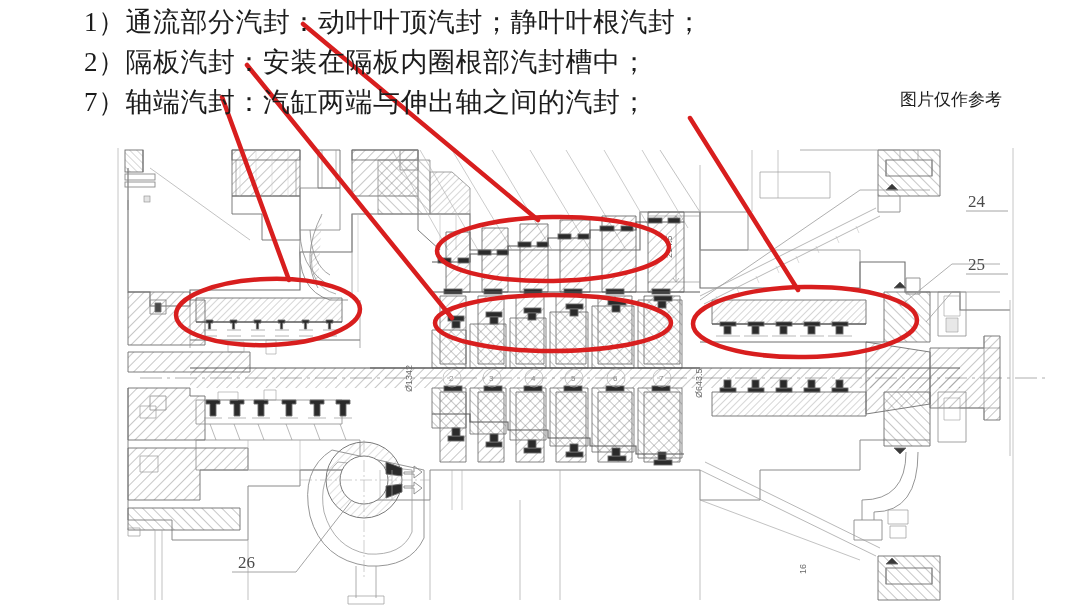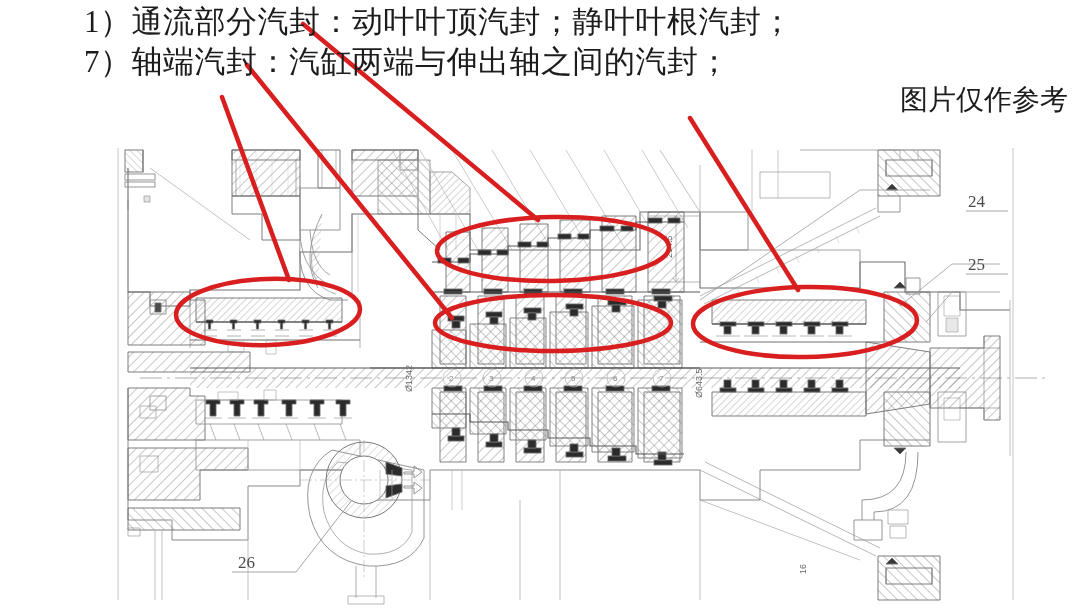--- a/index.html
+++ b/index.html
@@ -20,32 +20,32 @@
 
   
   #text-block {
     position: absolute;
     left: 84px;
     top: 2px;
     width: 800px;
     z-index: 40;
   }
   .text-line {
-    font-size: 31px;
+    font-size: 27px;
     line-height: 40px;
     color: #1c1c1c;
     white-space: nowrap;
     letter-spacing: 0.5px;
     font-family: "Liberation Serif", "DejaVu Serif", serif;
   }
   #reference-note {
     position: absolute;
     left: 900px;
     top: 84px;
-    font-size: 28px;
+    font-size: 17px;
     line-height: 32px;
     color: #1c1c1c;
     white-space: nowrap;
     z-index: 40;
     font-family: "Liberation Serif", "DejaVu Serif", serif;
   }
 
   
   #drawing-area {
     position: absolute;
@@ -80,20 +80,21 @@
     fill: #8a8a8a;
   }
 </style>
 </head>
 <body>
 
 <div id="page">
 
   <div id="text-block">
     <div class="text-line">1）通流部分汽封：动叶叶顶汽封；静叶叶根汽封；</div>
+    <div class="text-line">2）隔板汽封：安装在隔板内圈根部汽封槽中；</div>
     <div class="text-line">7）轴端汽封：汽缸两端与伸出轴之间的汽封；</div>
   </div>
 
   <div id="reference-note">图片仅作参考</div>
 
   <div id="drawing-area">
 
     <svg id="drawing-svg" viewBox="0 0 1080 608" xmlns="http://www.w3.org/2000/svg">
       <defs>
 

